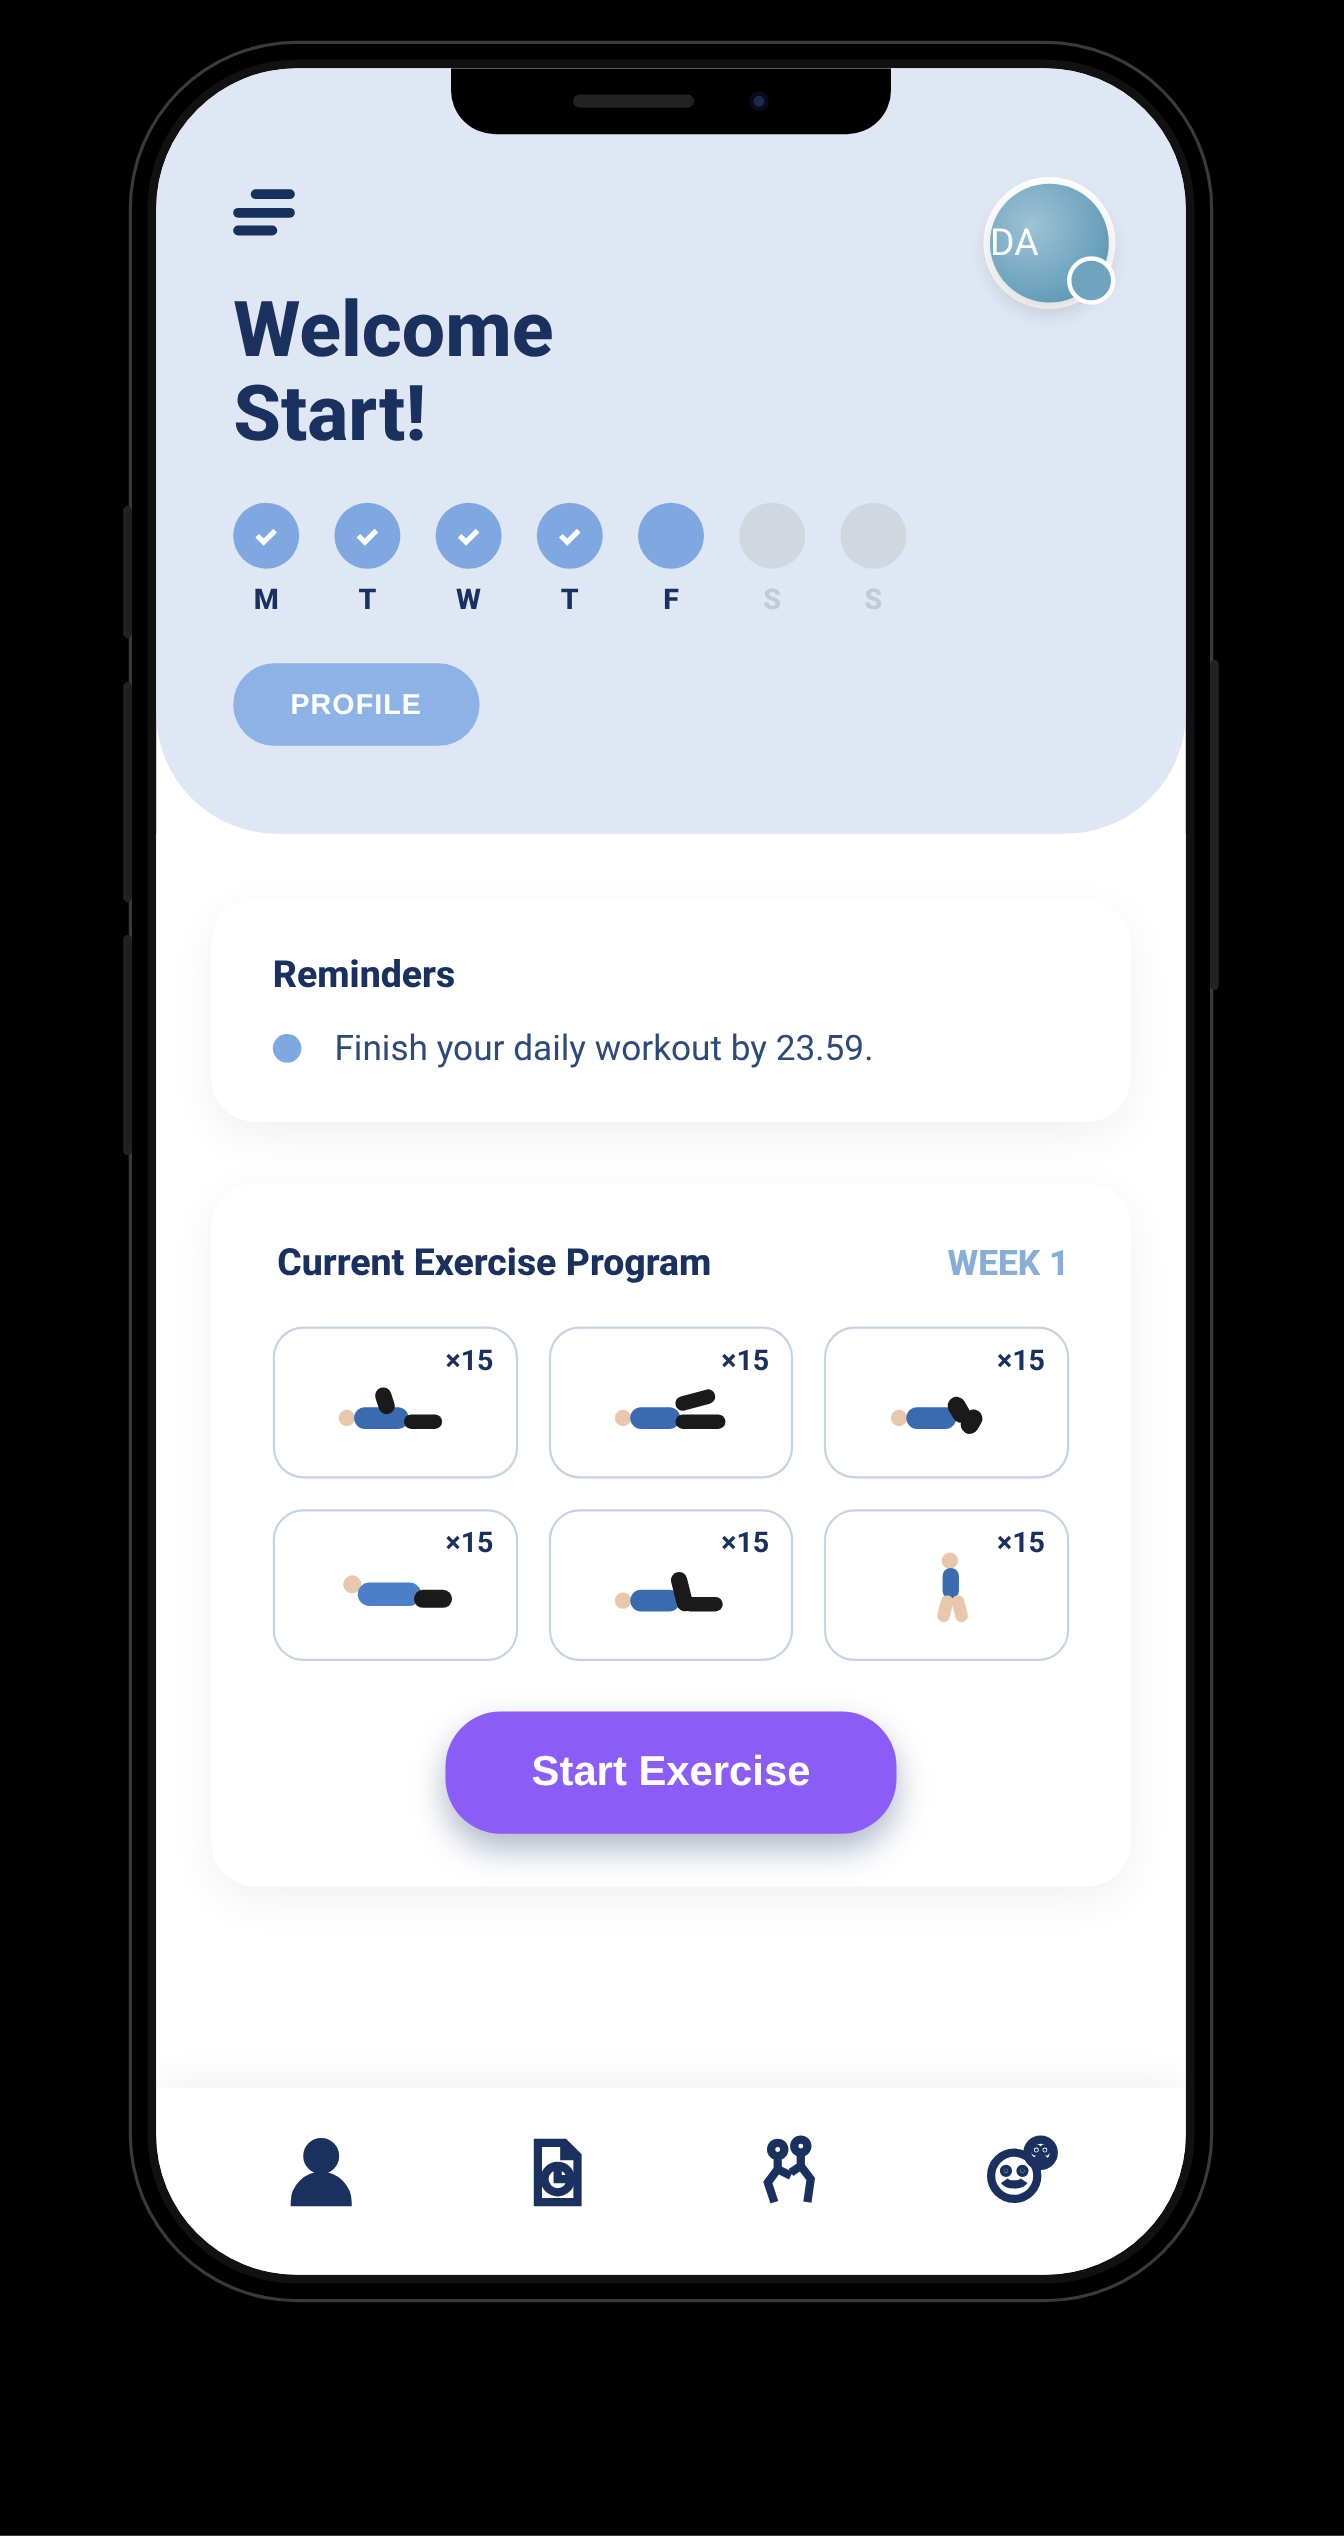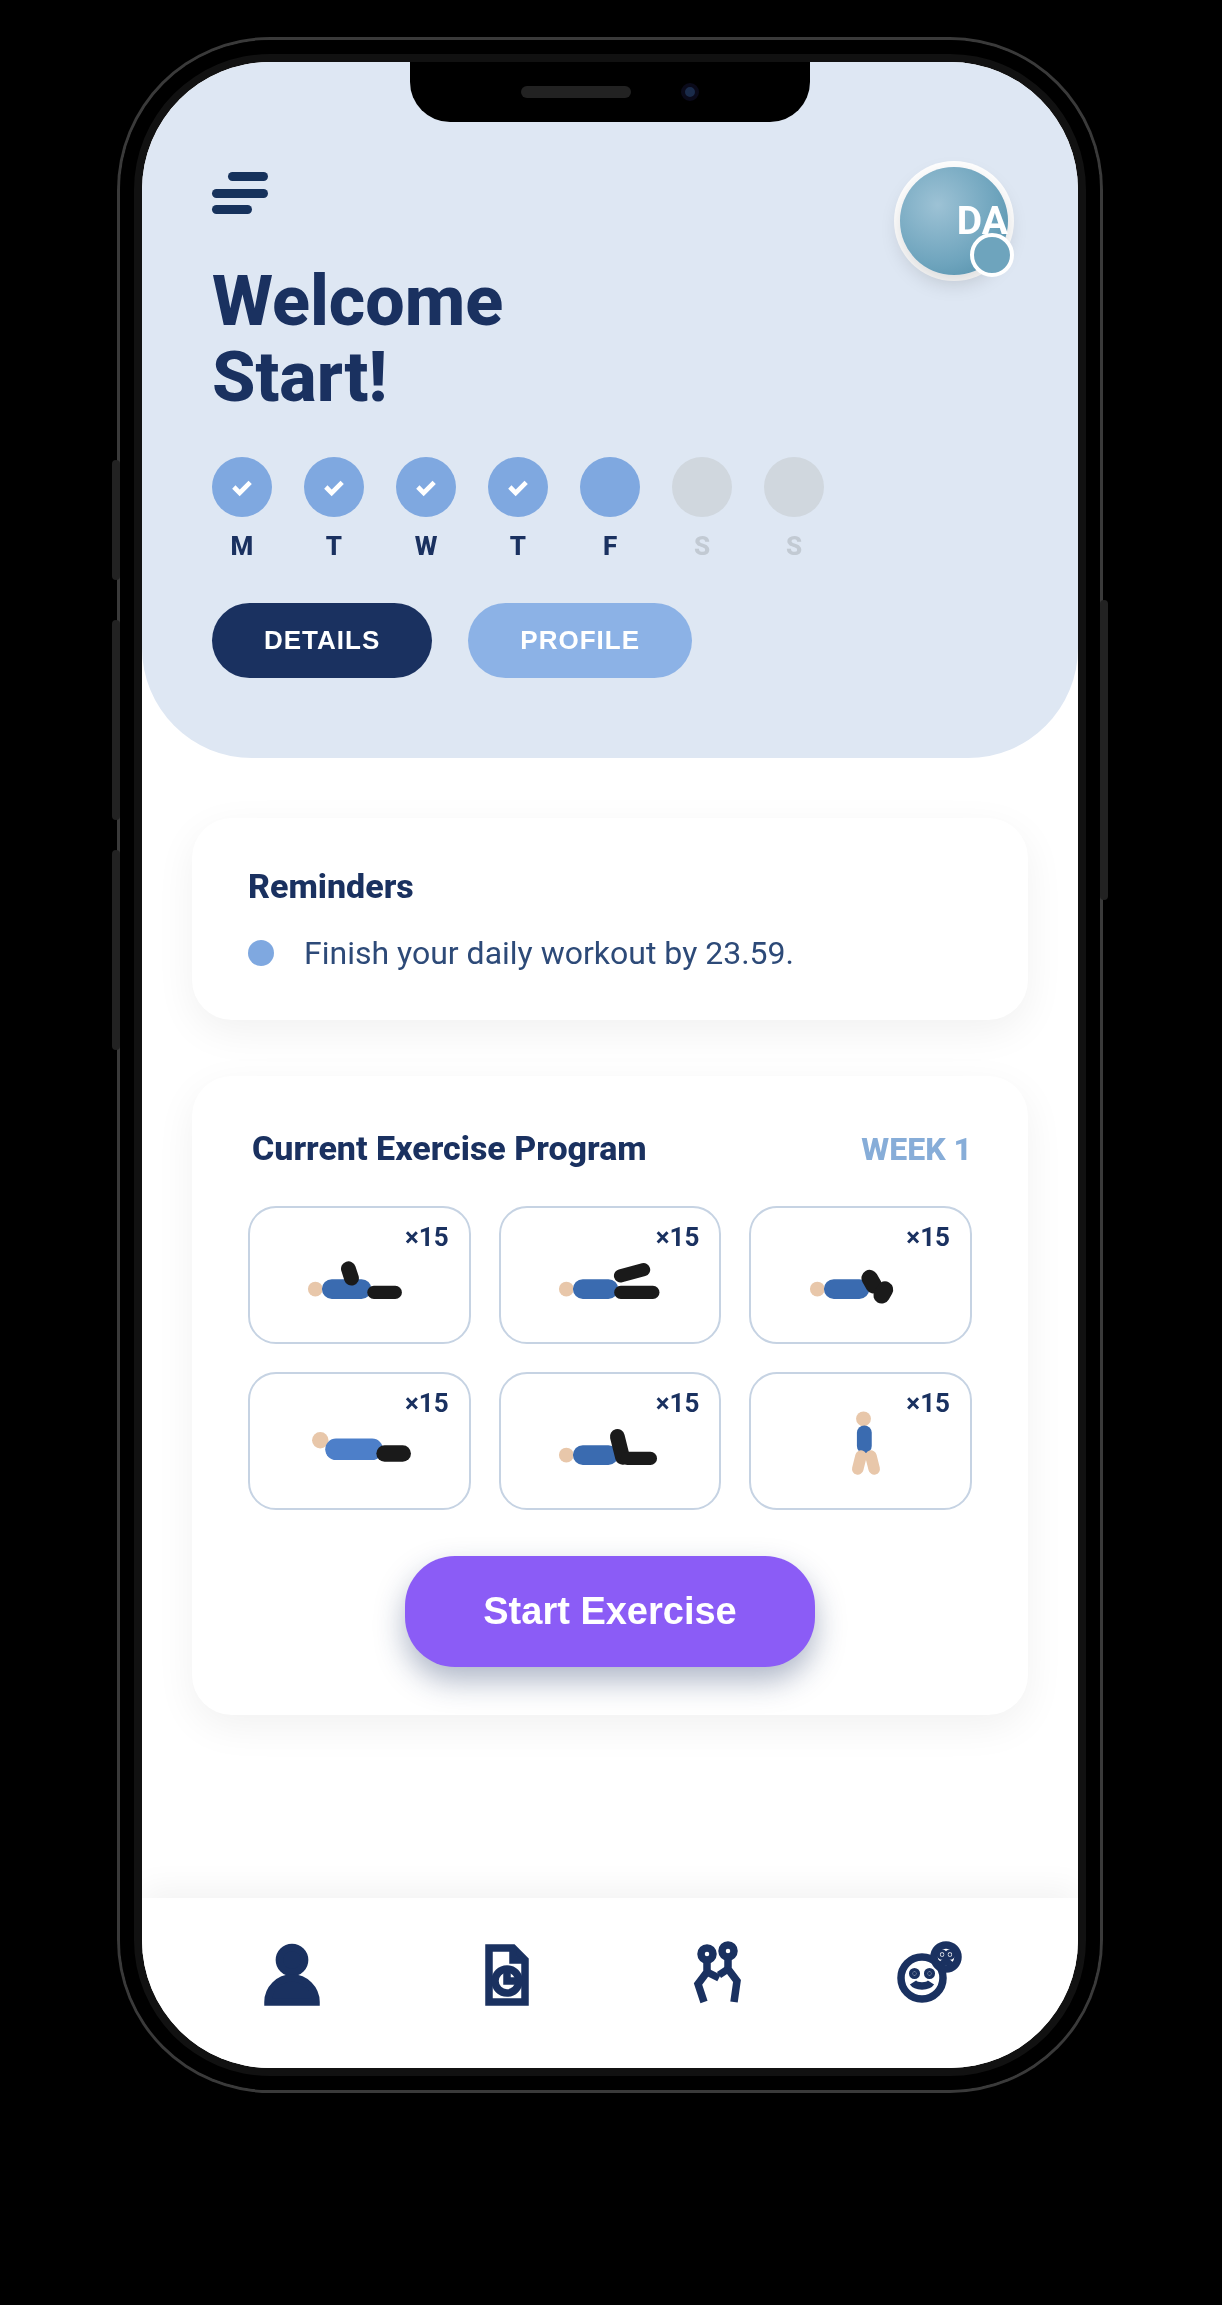--- a/index.html
+++ b/index.html
@@ -49,22 +49,22 @@
   .hamburger span{height:9px;background:#16325c;border-radius:5px}
   .hamburger span:nth-child(1){width:40px;margin-left:auto}
   .hamburger span:nth-child(2){width:56px}
   .hamburger span:nth-child(3){width:40px}
 
   .avatar{
     position:absolute; top:105px; right:70px;
     width:108px;height:108px;border-radius:50%;
     background:radial-gradient(circle at 35% 35%, #9dc2d5 0%, #6ea4bd 60%, #4c8aa5 100%);
     box-shadow:0 8px 20px rgba(0,0,0,.15), 0 0 0 6px #fff;
-    display:flex;align-items:center;justify-content:flex-end;
-    color:#fff;font-weight:700;font-size:39px;
+    display:flex;align-items:center;justify-content:flex-start;
+    color:#fff;font-weight:400;font-size:34px;
   }
   .avatar::after{
     content:"";position:absolute;right:-6px;bottom:-2px;width:36px;height:36px;
     border-radius:50%;background:#6ea4bd;border:4px solid #fff;
   }
 
   .welcome{margin-top:50px;font-size:70px;font-weight:800;color:#1a3160;line-height:1.08}
 
   .week{margin-top:42px;display:flex;gap:32px}
   .day{display:flex;flex-direction:column;align-items:center;gap:14px}
@@ -191,21 +191,20 @@
               <div class="dot future"></div>
               <div class="day-label">S</div>
             </div>
             <div class="day future">
               <div class="dot future"></div>
               <div class="day-label">S</div>
             </div>
           </div>
 
         <div class="hero-btns">
-          <button class="btn btn-primary">DETAILS</button>
           <button class="btn btn-secondary">PROFILE</button>
         </div>
       </div>
 
       <div class="content">
 
         <div class="card">
           <h3>Reminders</h3>
           <div class="reminder-row">
             <span class="bullet"></span>

